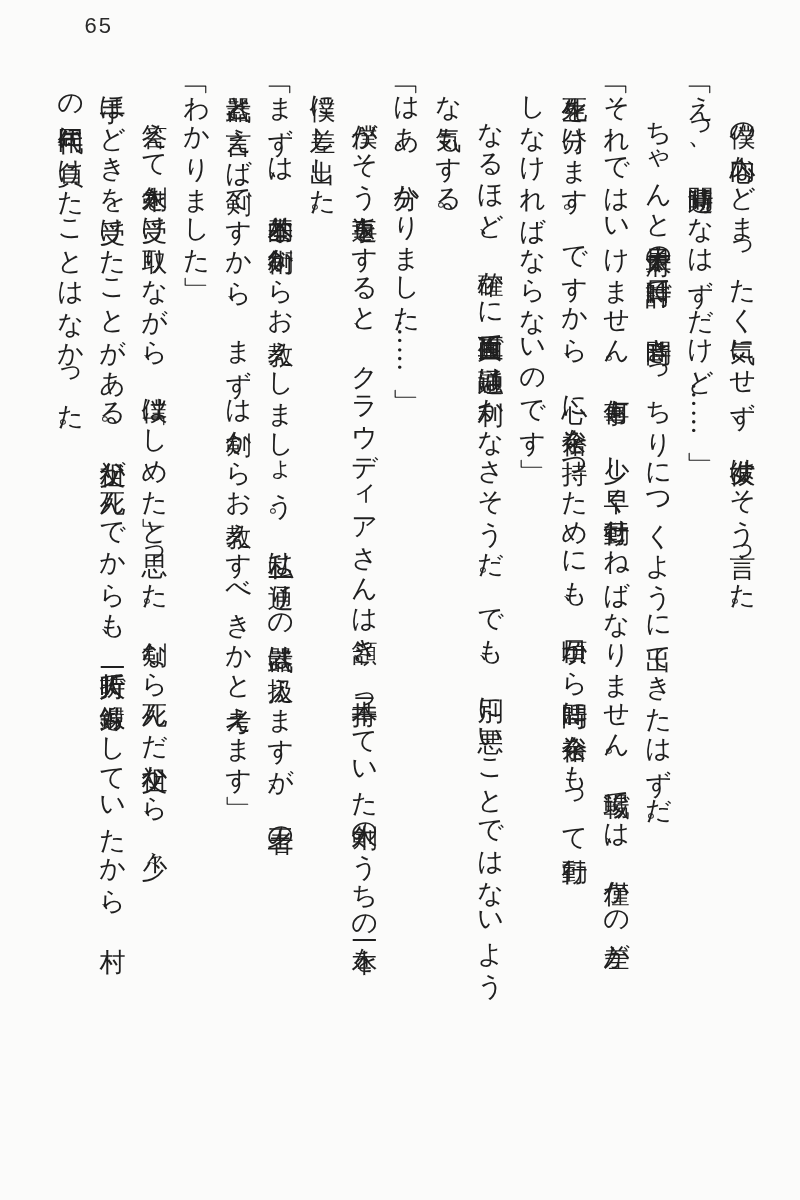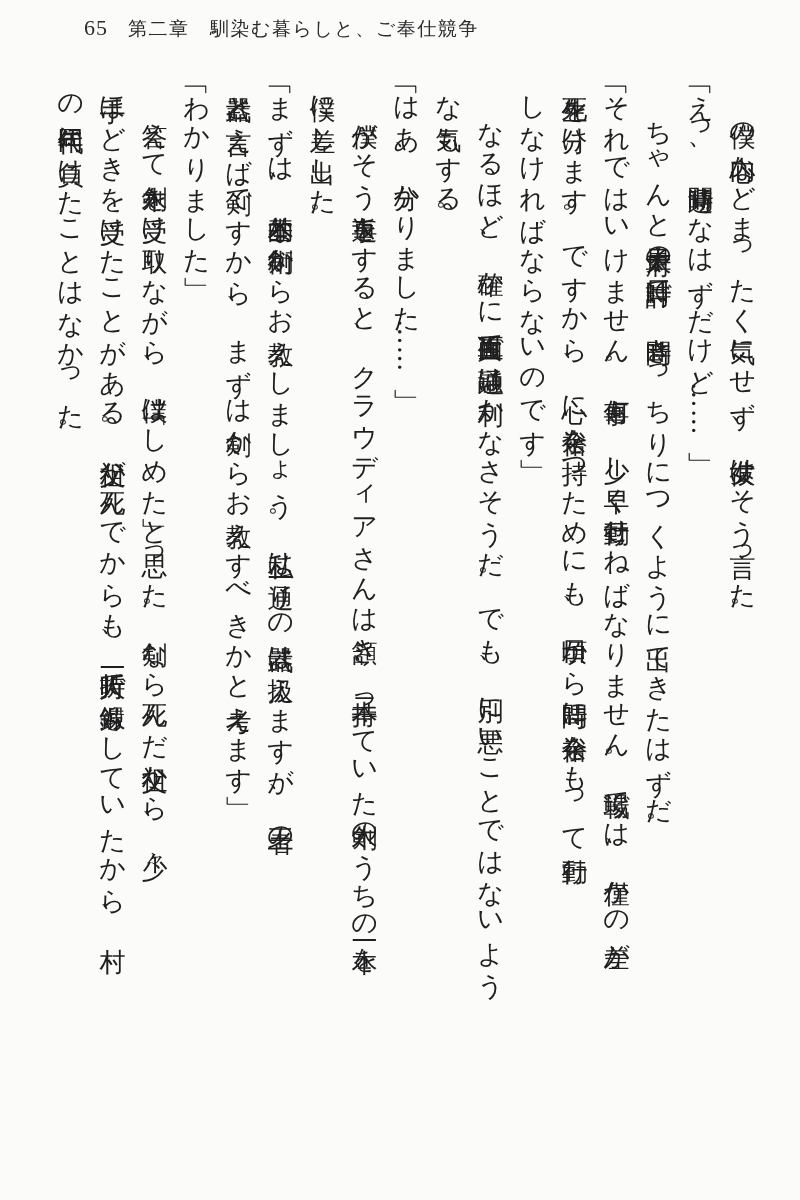--- a/index.html
+++ b/index.html
@@ -20,22 +20,22 @@
     background: var(--paper);
     overflow: hidden;
   }
   
   .running-head {
     position: absolute;
     top: 15px;
     left: 84px;
     display: flex;
     align-items: baseline;
-    gap: 20px;
-    font-family: Liberation Serif, serif;
+    gap: 34px;
+    font-family: Liberation Mono, monospace;
     color: var(--header-ink);
     white-space: nowrap;
   }
   .page-num {
     font-size: 22px;
     letter-spacing: 1px;
   }
   .chapter-title {
     font-size: 19px;
     letter-spacing: 1.5px;
@@ -62,21 +62,20 @@
     text-indent: 27px;          
   }
 </style>
 </head>
 <body>
 
 <div class="page">
 
   <header class="running-head">
     <span class="page-num">65</span>
-    <span class="chapter-title">第二章　馴染む暮らしと、ご奉仕競争</span>
   </header>
 
   <main class="text-block" id="body-text">
       <p class="vline pstart">僕の内心などまったく気にせず、彼女はそう言った。</p>
       <p class="vline">「えっ、時間通りなはずだけど……」</p>
       <p class="vline pstart">ちゃんと皇太子府の日時計で、時間きっちりにつくように出てきたはずだ。</p>
       <p class="vline">「それではいけません。何事も、少し早く行動せねばなりません。戦場では、僅かの差が</p>
       <p class="vline">生死を分けます。ですから、心に余裕を持つためにも、日頃から時間に余裕をもって行動</p>
       <p class="vline">しなければならないのです」</p>
       <p class="vline pstart">なるほど、確かに生真面目で融通は利かなさそうだ。でも、別に悪いことではないよう</p>

